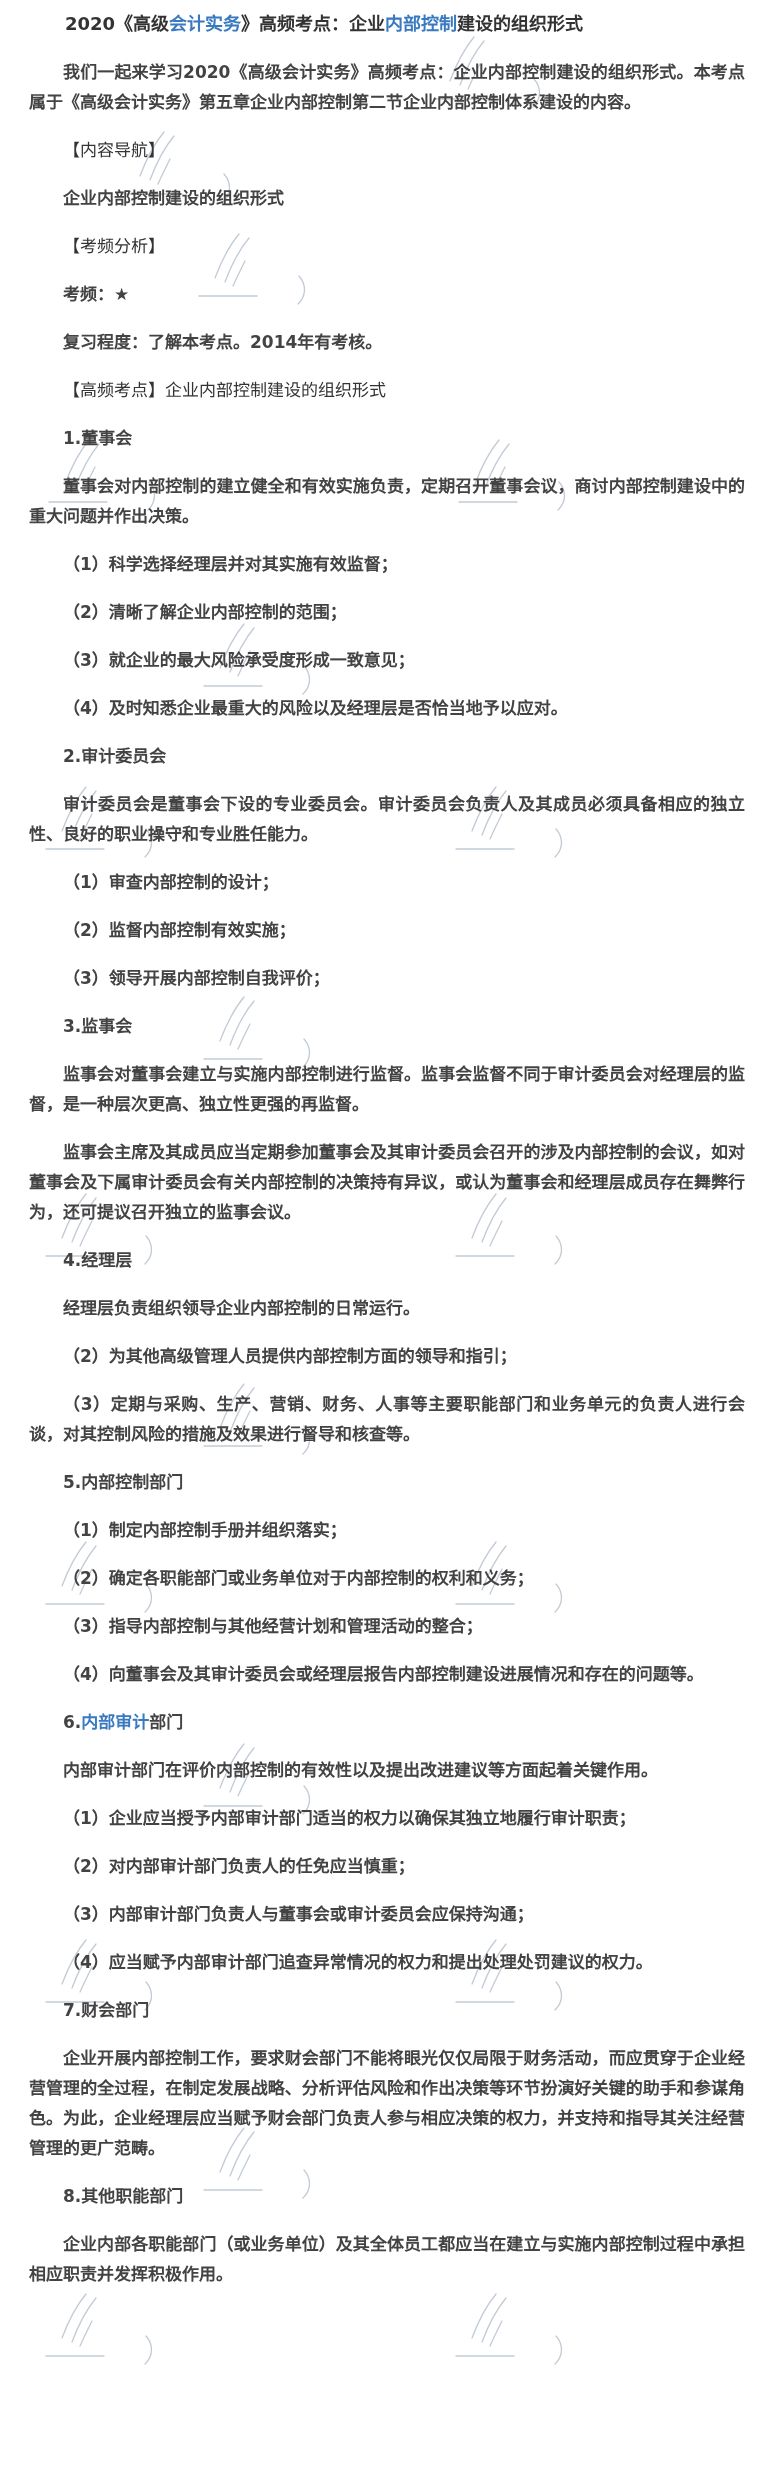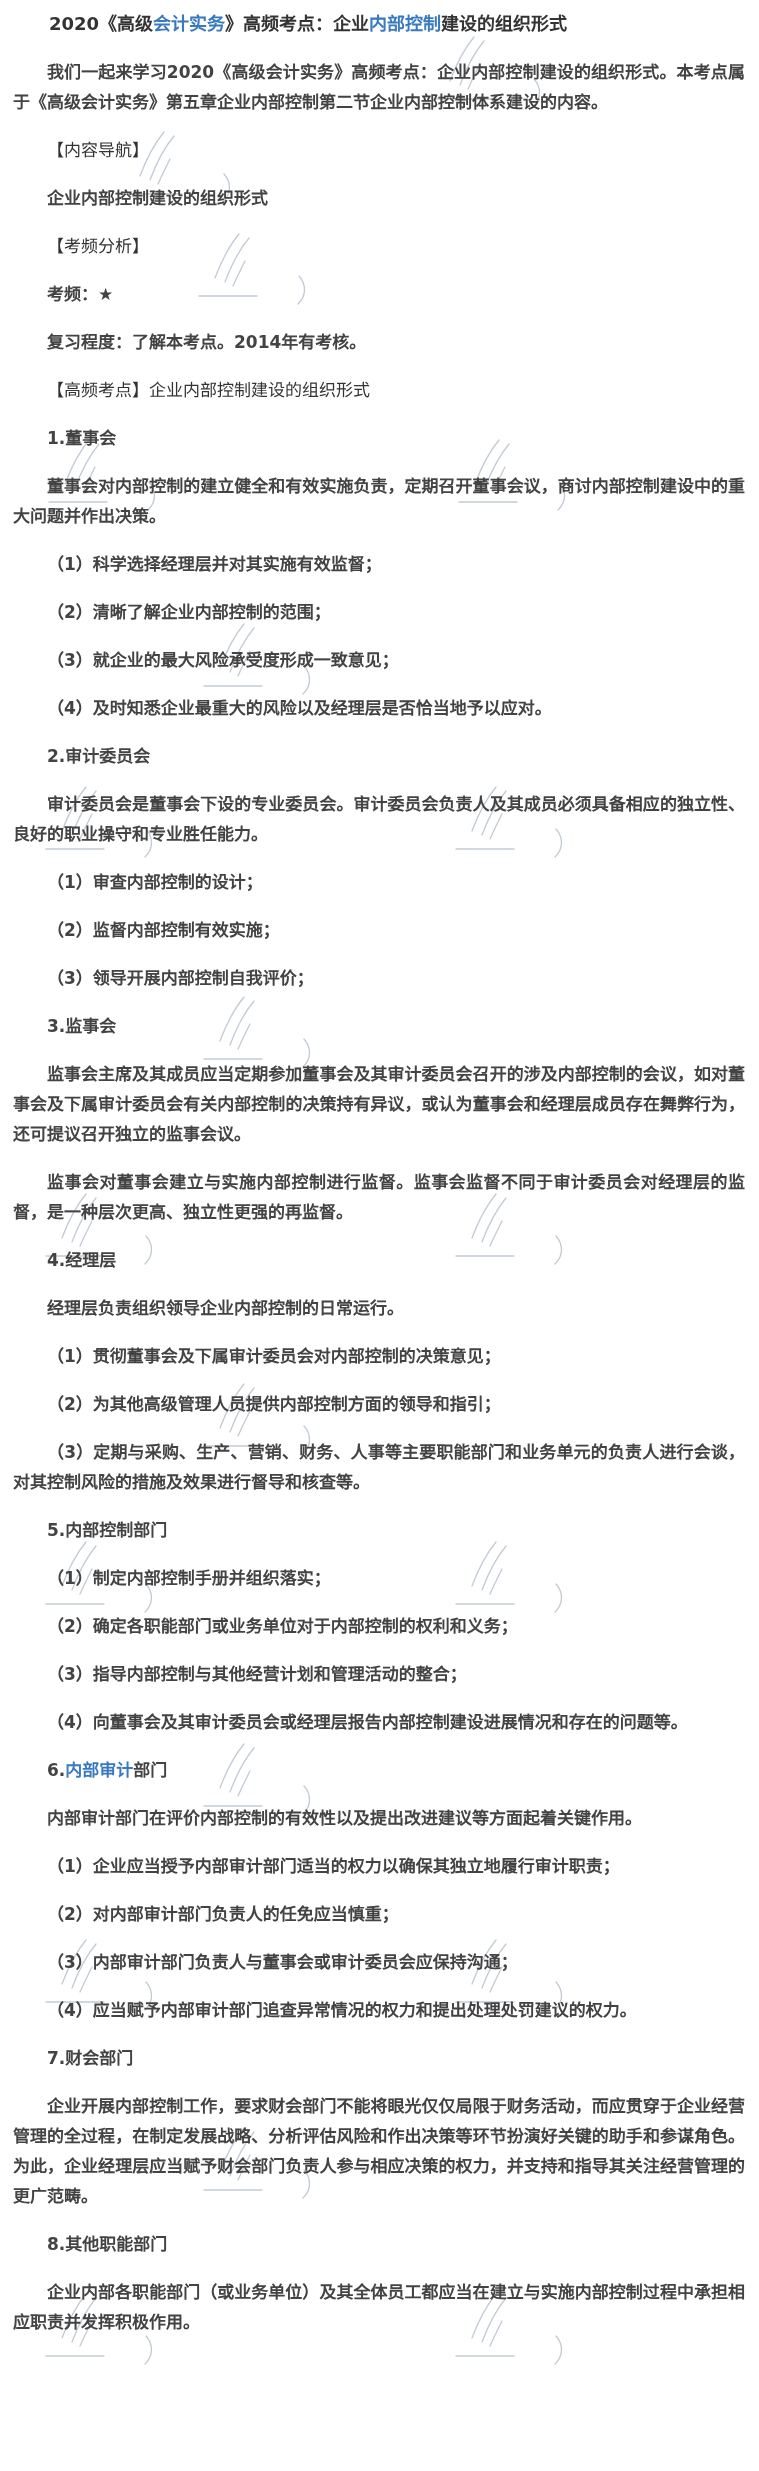--- a/index.html
+++ b/index.html
@@ -17,21 +17,21 @@
     font-family: "DejaVu Sans", "Liberation Sans", sans-serif;
     font-size: 17px;
     color: var(--text, #434343);
     overflow: hidden;
   }
   .content {
     position: relative;
     z-index: 1;
   }
   .content p {
-    margin: 0 0 18px 0;
+    margin: 0 0 18px 16px;
     line-height: 30px;
     text-indent: 2em;
     text-align: justify;
   }
   p.title {
     font-size: 18px;
     font-weight: bold;
     color: var(--title, #333333);
   }
   p.heading {
@@ -259,25 +259,24 @@
       <p class="para"><span>（1）科学选择经理层并对其实施有效监督；</span></p>
       <p class="para"><span>（2）清晰了解企业内部控制的范围；</span></p>
       <p class="para"><span>（3）就企业的最大风险承受度形成一致意见；</span></p>
       <p class="para"><span>（4）及时知悉企业最重大的风险以及经理层是否恰当地予以应对。</span></p>
       <p class="numbered"><span>2.审计委员会</span></p>
       <p class="para"><span>审计委员会是董事会下设的专业委员会。审计委员会负责人及其成员必须具备相应的独立性、良好的职业操守和专业胜任能力。</span></p>
       <p class="para"><span>（1）审查内部控制的设计；</span></p>
       <p class="para"><span>（2）监督内部控制有效实施；</span></p>
       <p class="para"><span>（3）领导开展内部控制自我评价；</span></p>
       <p class="numbered"><span>3.监事会</span></p>
+      <p class="para"><span>监事会对董事会建立与实施内部控制进行监督。监事会监督不同于审计委员会对经理层的监督，是一种层次更高、独立性更强的再监督。</span></p>
       <p class="para"><span>监事会主席及其成员应当定期参加董事会及其审计委员会召开的涉及内部控制的会议，如对董事会及下属审计委员会有关内部控制的决策持有异议，或认为董事会和经理层成员存在舞弊行为，还可提议召开独立的监事会议。</span></p>
-      <p class="para"><span>监事会对董事会建立与实施内部控制进行监督。监事会监督不同于审计委员会对经理层的监督，是一种层次更高、独立性更强的再监督。</span></p>
       <p class="numbered"><span>4.经理层</span></p>
       <p class="para"><span>经理层负责组织领导企业内部控制的日常运行。</span></p>
-      <p class="para"><span>（1）贯彻董事会及下属审计委员会对内部控制的决策意见；</span></p>
       <p class="para"><span>（2）为其他高级管理人员提供内部控制方面的领导和指引；</span></p>
       <p class="para"><span>（3）定期与采购、生产、营销、财务、人事等主要职能部门和业务单元的负责人进行会谈，对其控制风险的措施及效果进行督导和核查等。</span></p>
       <p class="numbered"><span>5.内部控制部门</span></p>
       <p class="para"><span>（1）制定内部控制手册并组织落实；</span></p>
       <p class="para"><span>（2）确定各职能部门或业务单位对于内部控制的权利和义务；</span></p>
       <p class="para"><span>（3）指导内部控制与其他经营计划和管理活动的整合；</span></p>
       <p class="para"><span>（4）向董事会及其审计委员会或经理层报告内部控制建设进展情况和存在的问题等。</span></p>
       <p class="numbered"><span>6.</span><span class="kw-link">内部审计</span><span>部门</span></p>
       <p class="para"><span>内部审计部门在评价内部控制的有效性以及提出改进建议等方面起着关键作用。</span></p>
       <p class="para"><span>（1）企业应当授予内部审计部门适当的权力以确保其独立地履行审计职责；</span></p>

